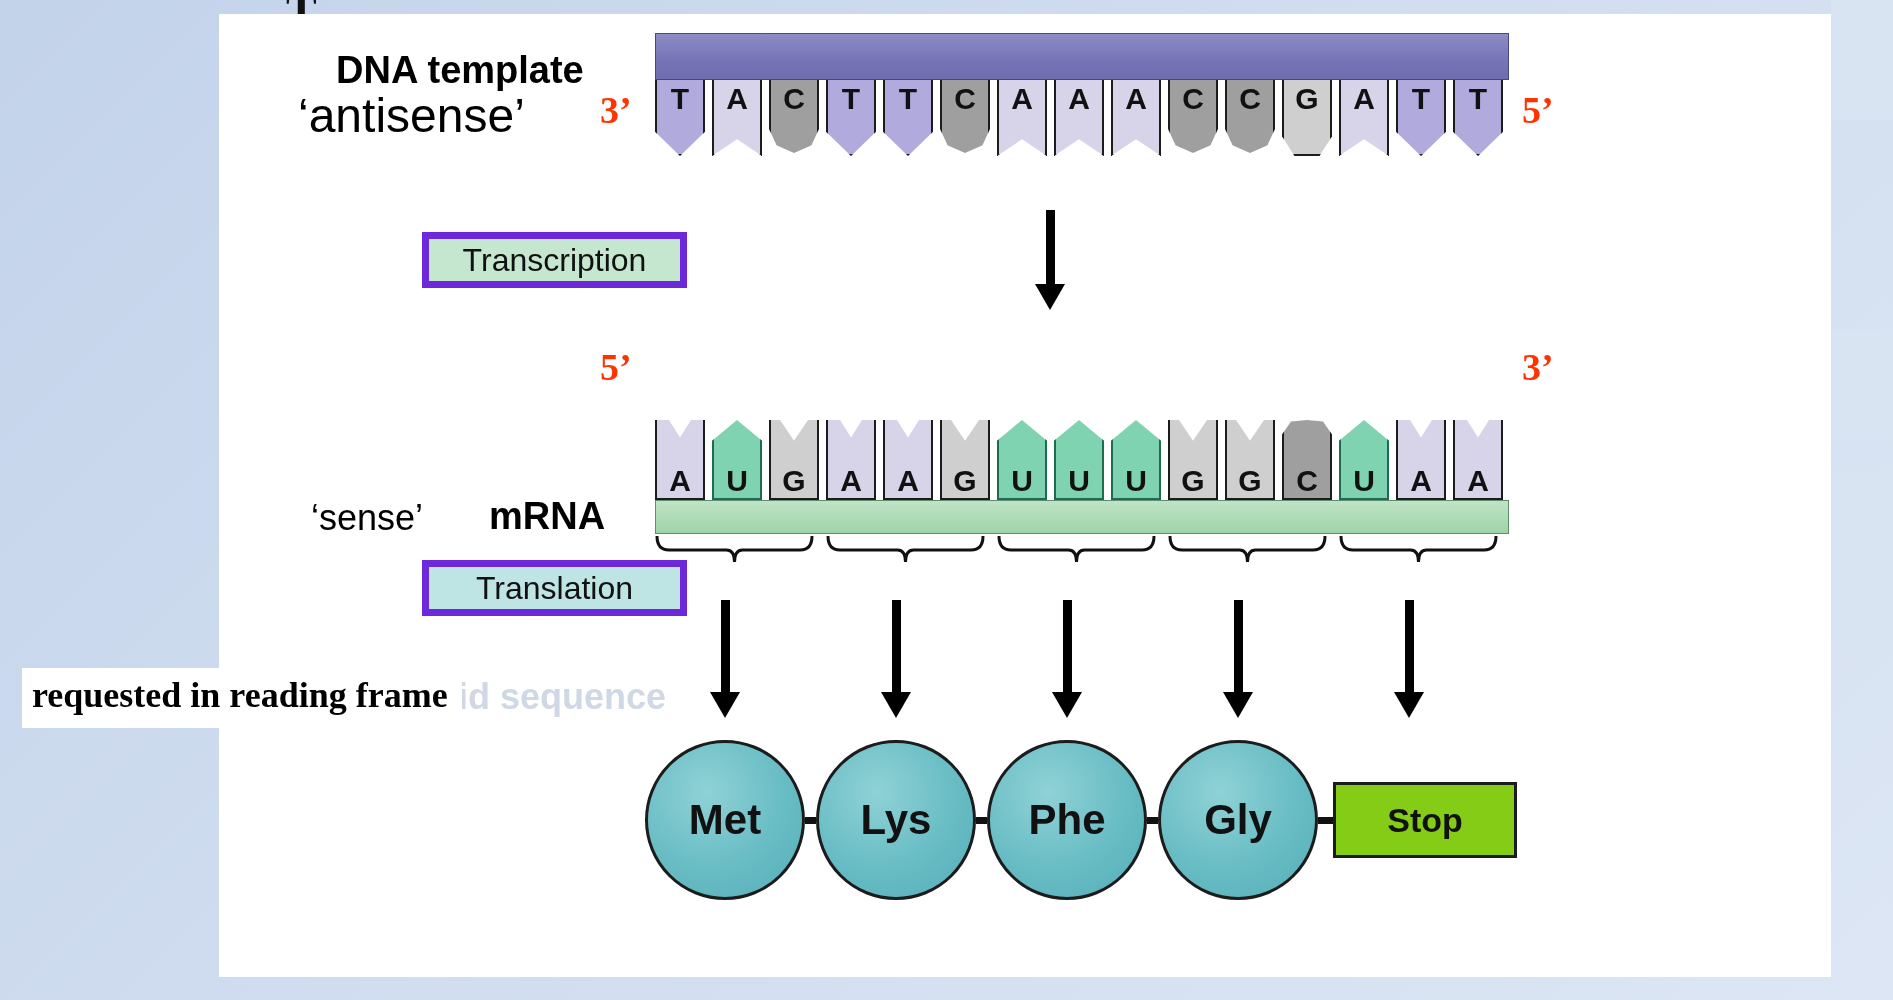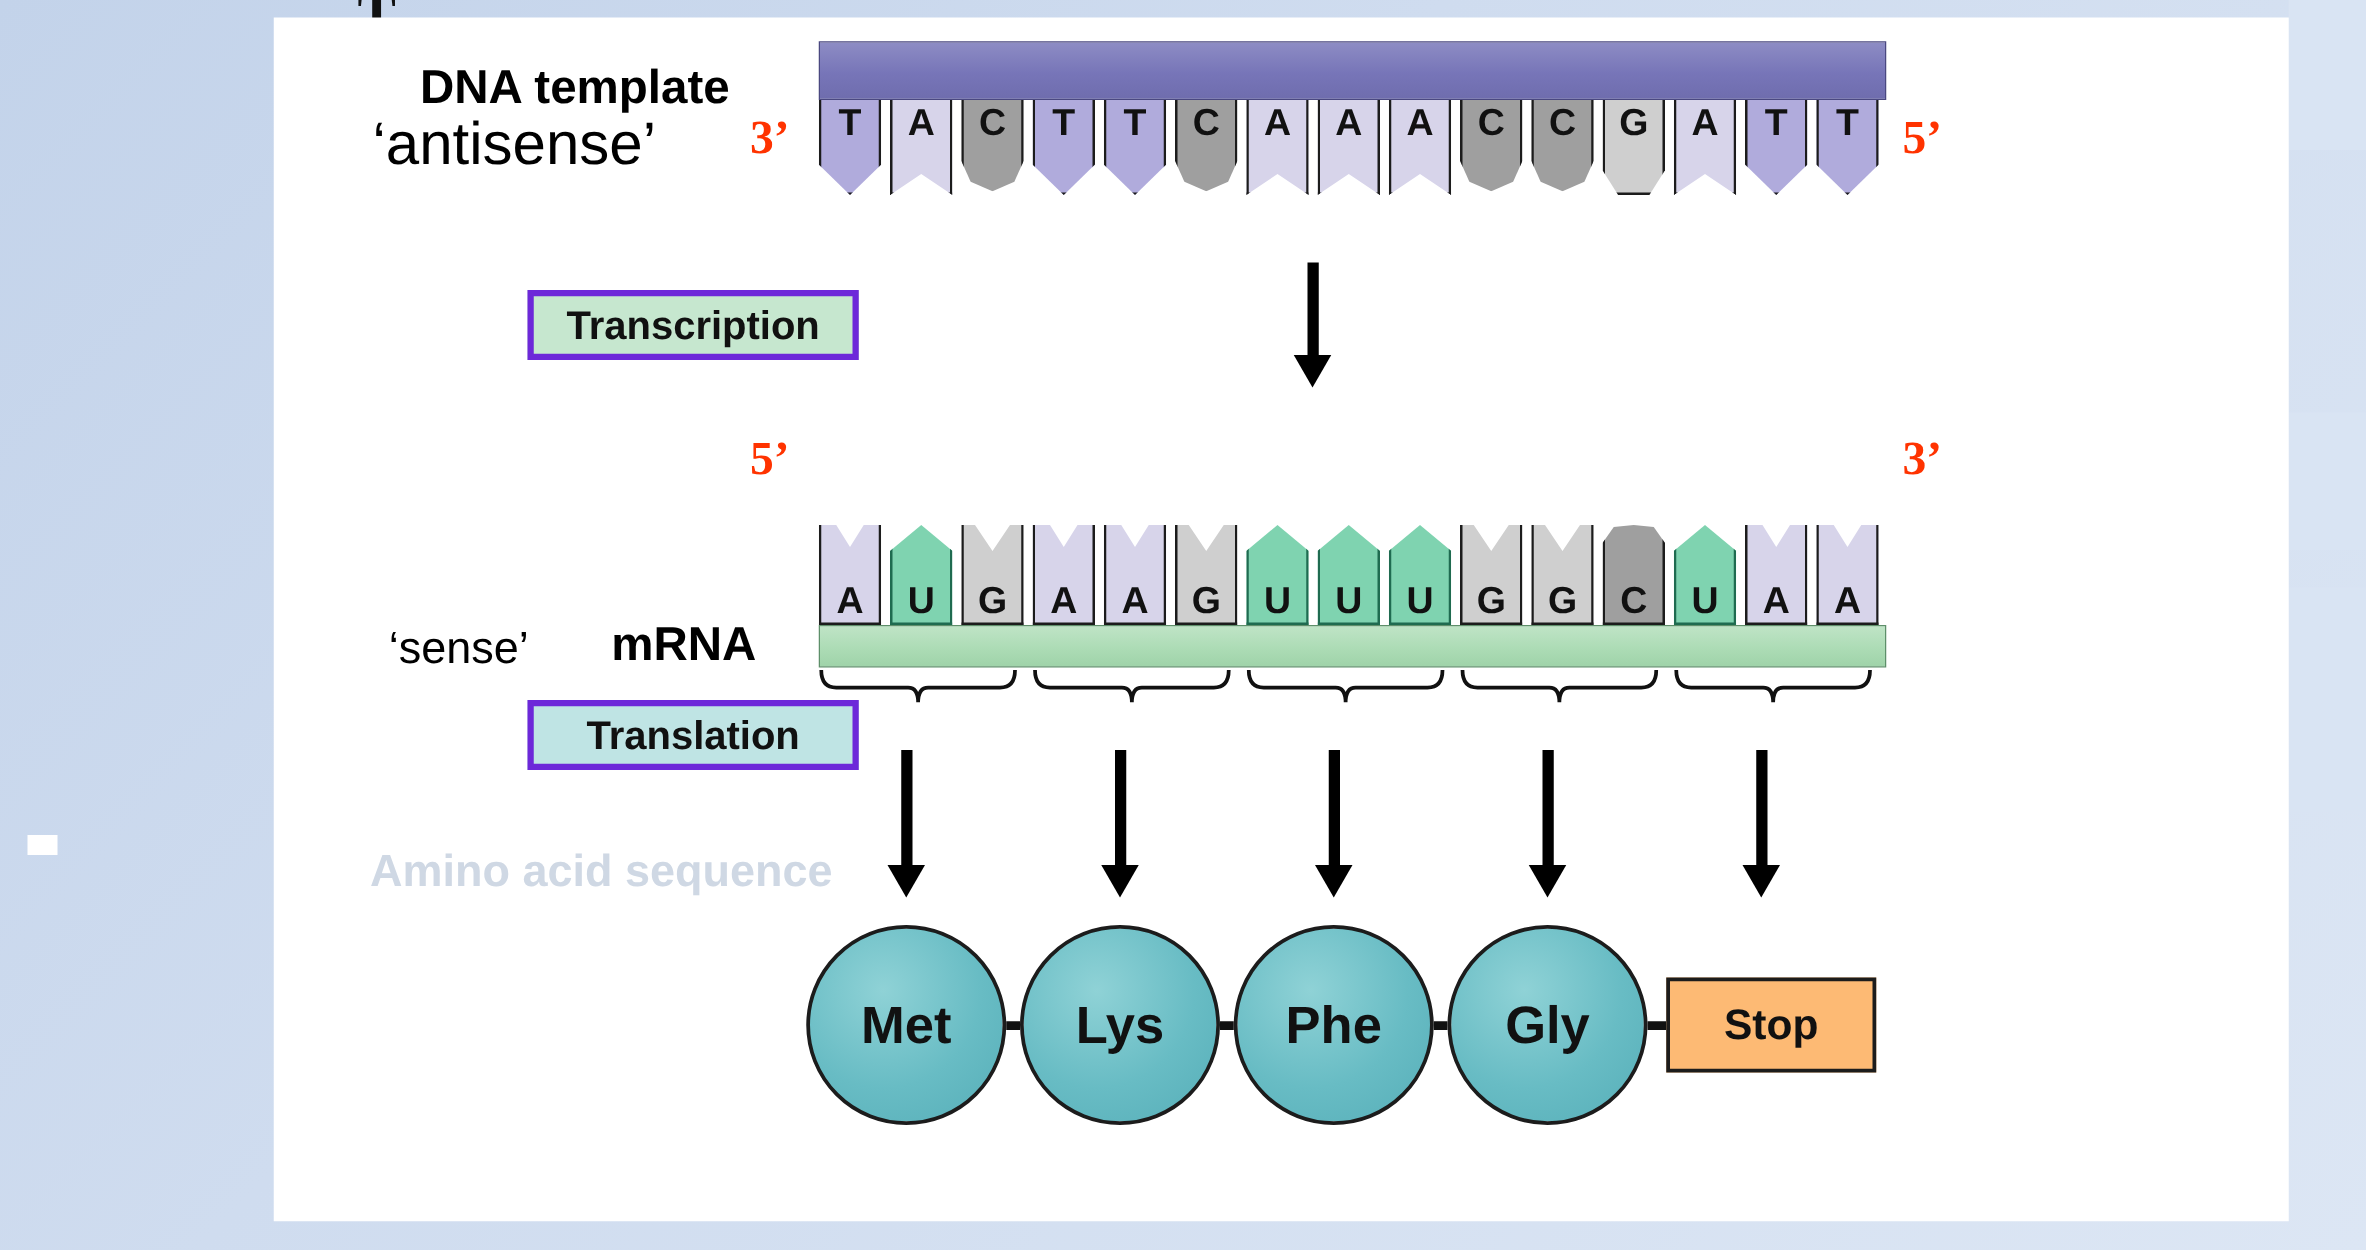--- a/index.html
+++ b/index.html
@@ -57,21 +57,21 @@
   
   #mrna-bar{
     position:absolute;left:655px;top:500px;width:854px;height:34px;
     background:linear-gradient(180deg,#bfe4c6 0%,#abdbb4 60%,#9fd3a9 100%);
     border:1px solid #5e8f6a;box-sizing:border-box;
   }
 
   
   .proc-box{
     position:absolute;box-sizing:border-box;
-    border:5px solid #6d28d9;font-weight:bold;font-size:32px;color:#111;
+    border:7px solid #6d28d9;font-weight:normal;font-size:32px;color:#111;
     display:flex;align-items:center;justify-content:center;
     font-family:"Liberation Sans",sans-serif;
   }
   #transcription-box{left:422px;top:232px;width:265px;height:56px;background:#c6e7cf;}
   #translation-box{left:422px;top:560px;width:265px;height:56px;background:#bfe4e4;}
 
   
   .arrow{position:absolute;}
   .arrow .shaft{position:absolute;left:50%;top:0;width:9px;margin-left:-4.5px;background:#000;}
   .arrow .head{position:absolute;left:50%;margin-left:-15px;width:0;height:0;
@@ -84,21 +84,21 @@
 
   
   .aa-circle{
     position:absolute;width:160px;height:160px;border-radius:50%;
     background:radial-gradient(circle at 38% 32%,#8fd2d6 0%,#68bcc4 55%,#56aeb8 100%);
     border:3px solid #1c1c1c;box-sizing:border-box;
     display:flex;align-items:center;justify-content:center;
     font-size:42px;font-weight:bold;color:#111;
   }
   #stop-box{
-    position:absolute;width:168px;height:76px;background:#fdba74;
+    position:absolute;width:184px;height:76px;background:#84cc16;
     border:3px solid #1c1c1c;box-sizing:border-box;
     display:flex;align-items:center;justify-content:center;
     font-size:34px;font-weight:bold;color:#111;
   }
   .peptide-bond{position:absolute;height:7px;background:#111;}
 
   
   #ghost-caption{
     position:absolute;left:296px;top:676px;font-size:36px;font-weight:bold;
     color:#cfd8e4;white-space:nowrap;
@@ -249,13 +249,14 @@
     <div class="aa-circle" style="left: 645px; top: 740px;">Met</div>
     <div class="aa-circle" style="left: 816px; top: 740px;">Lys</div>
     <div class="aa-circle" style="left: 987px; top: 740px;">Phe</div>
     <div class="aa-circle" style="left: 1158px; top: 740px;">Gly</div>
     <div id="stop-box" style="left: 1333px; top: 782px;">Stop</div>
   </div>
 
 <div id="ghost-caption">Amino acid sequence</div>
 
 <div id="trna-note">
+  <div>requested in reading frame</div>
 </div>
 
 </body></html>

